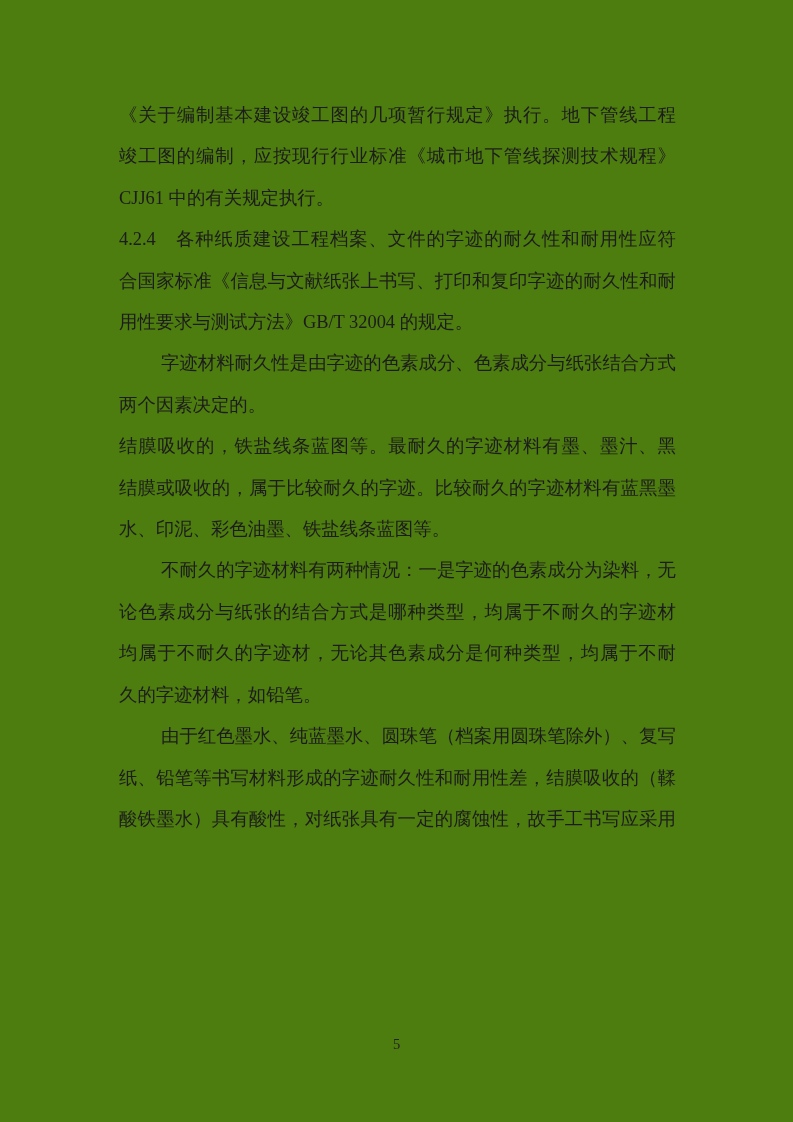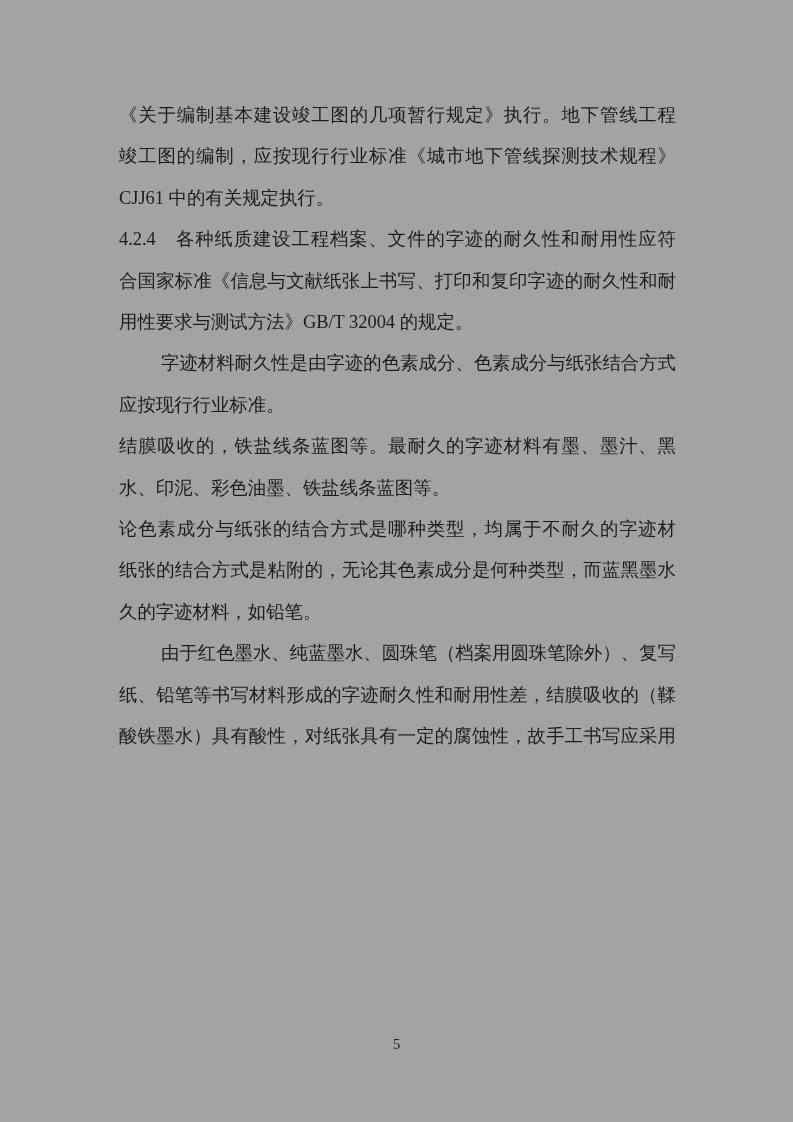--- a/index.html
+++ b/index.html
@@ -10,21 +10,21 @@
   body {
     width: 793px;
     height: 1122px;
     position: relative;
     font-family: "Liberation Serif", "DejaVu Serif", serif;
     overflow: hidden;
   }
   .page {
     position: absolute;
     inset: 0;
-    background: #a3a3a3;
+    background: #4d7c0f;
   }
   .textblock {
     position: absolute;
     left: 119px;
     top: 95px;
     width: 557px;
     font-size: 18.4px;
     line-height: 41.4px;
     color: #1c1c1c;
     font-weight: 400;
@@ -55,25 +55,27 @@
 
 <div class="page">
   <div class="textblock">
     <div class="line fill">《关于编制基本建设竣工图的几项暂行规定》执行。地下管线工程</div>
     <div class="line fill">竣工图的编制，应按现行行业标准《城市地下管线探测技术规程》</div>
     <div class="line">CJJ61 中的有关规定执行。</div>
     <div class="line fill">4.2.4　各种纸质建设工程档案、文件的字迹的耐久性和耐用性应符</div>
     <div class="line fill">合国家标准《信息与文献纸张上书写、打印和复印字迹的耐久性和耐</div>
     <div class="line">用性要求与测试方法》GB/T 32004 的规定。</div>
     <div class="line indent fill">字迹材料耐久性是由字迹的色素成分、色素成分与纸张结合方式</div>
-    <div class="line">应按现行行业标准。</div>
+    <div class="line">两个因素决定的。</div>
     <div class="line fill">结膜吸收的，铁盐线条蓝图等。最耐久的字迹材料有墨、墨汁、黑</div>
+    <div class="line fill">结膜或吸收的，属于比较耐久的字迹。比较耐久的字迹材料有蓝黑墨</div>
     <div class="line">水、印泥、彩色油墨、铁盐线条蓝图等。</div>
+    <div class="line indent fill">不耐久的字迹材料有两种情况：一是字迹的色素成分为染料，无</div>
     <div class="line fill">论色素成分与纸张的结合方式是哪种类型，均属于不耐久的字迹材</div>
-    <div class="line fill">纸张的结合方式是粘附的，无论其色素成分是何种类型，而蓝黑墨水</div>
+    <div class="line fill">均属于不耐久的字迹材，无论其色素成分是何种类型，均属于不耐</div>
     <div class="line">久的字迹材料，如铅笔。</div>
     <div class="line indent fill">由于红色墨水、纯蓝墨水、圆珠笔（档案用圆珠笔除外）、复写</div>
     <div class="line fill">纸、铅笔等书写材料形成的字迹耐久性和耐用性差，结膜吸收的（鞣</div>
     <div class="line fill">酸铁墨水）具有酸性，对纸张具有一定的腐蚀性，故手工书写应采用</div>
   </div>
 
   <div class="page-number">5</div>
 </div>
 
 </body></html>

